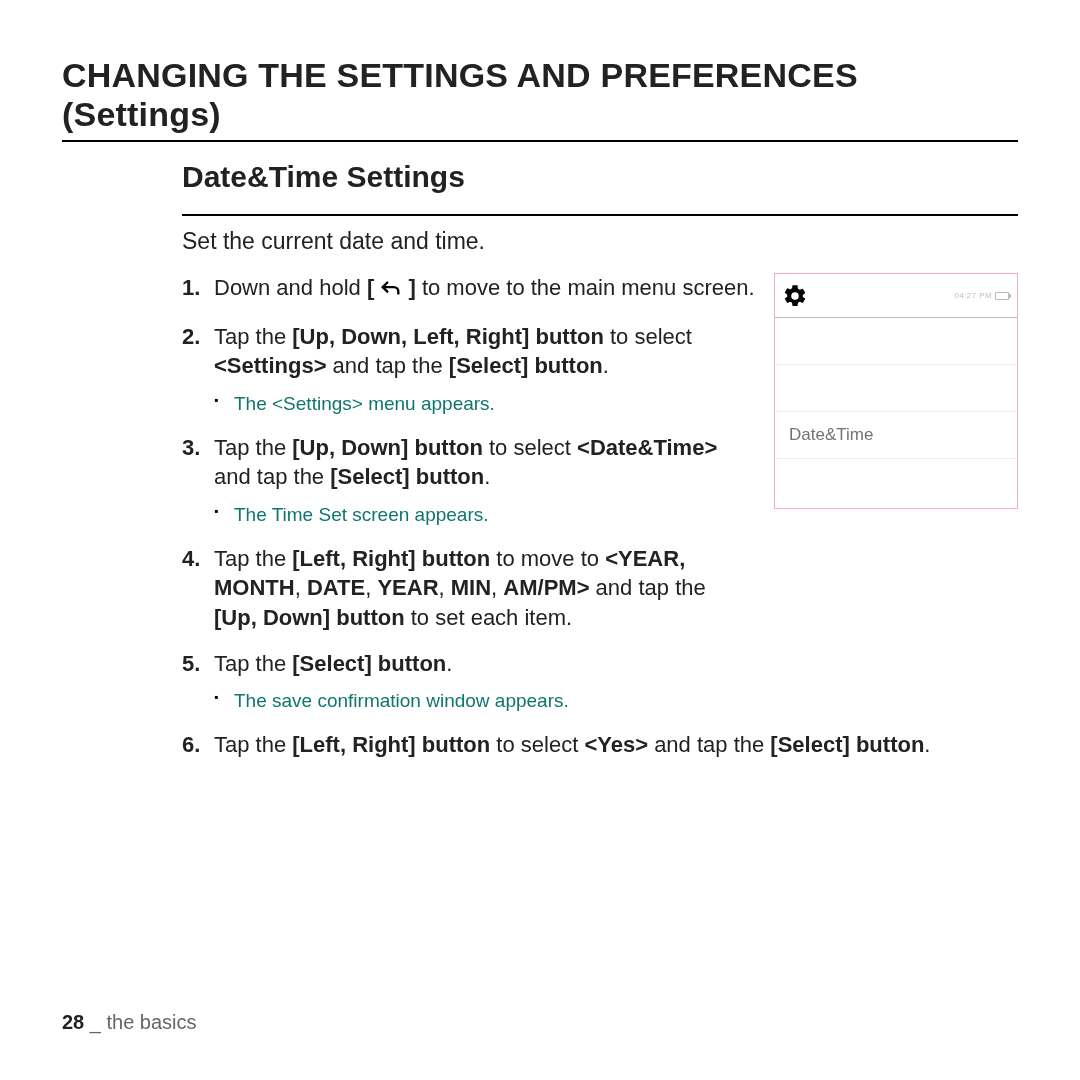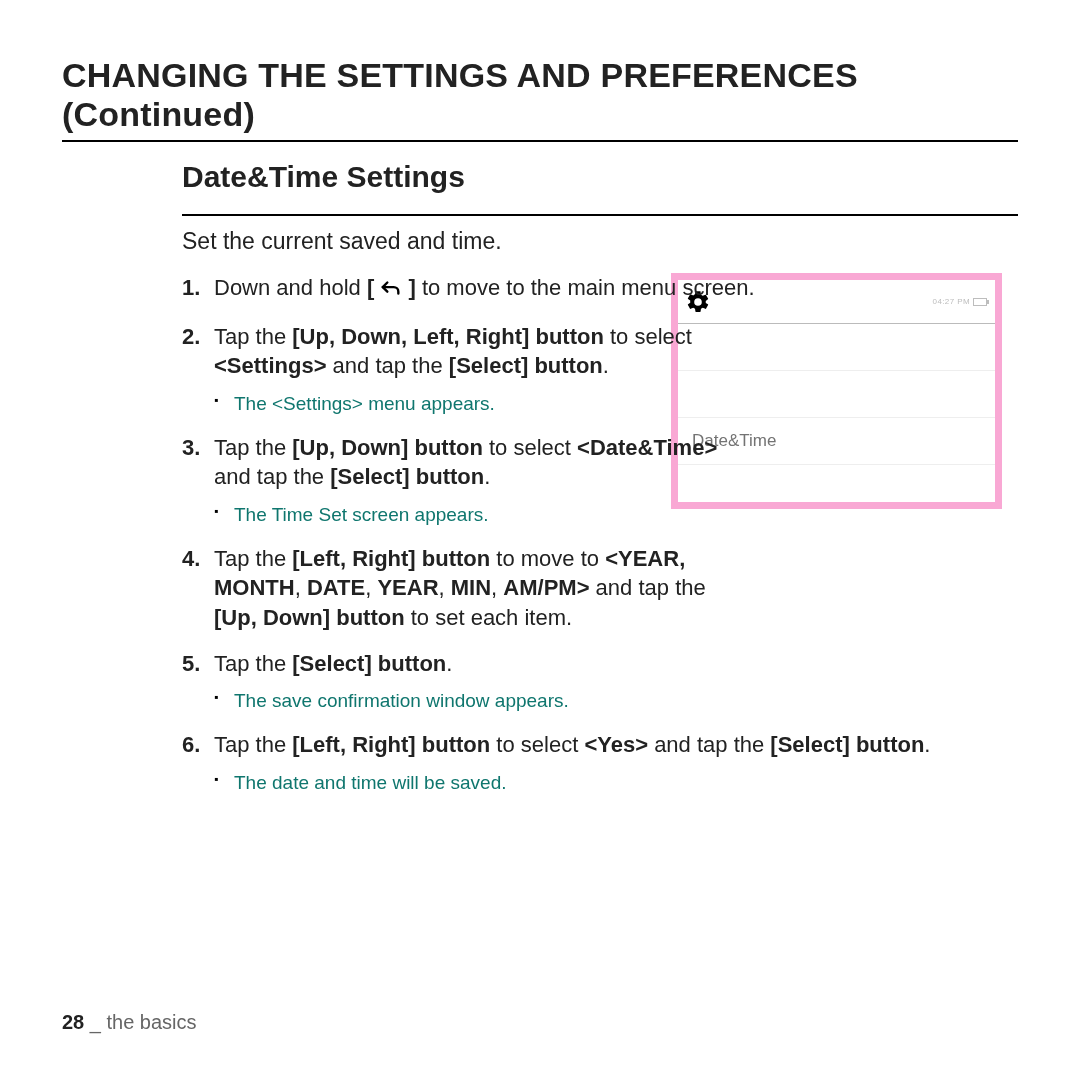--- a/index.html
+++ b/index.html
@@ -88,24 +88,24 @@
   .back-key {
     display: inline-block;
     vertical-align: -3px;
   }
   .back-key svg { width: 22px; height: 20px; }
 
   
   .device {
     position: absolute;
     top: 0;
-    right: 16px;
-    width: 331px;
+    right: 0;
+    width: 244px;
     height: 236px;
-    border: 7px solid #f9a8d4;
+    border: 1px solid #f9a8d4;
     box-sizing: border-box;
     font-size: 17px;
     color: #333;
     background: #fff;
   }
   .device-header {
     height: 44px;
     border-bottom: 1px solid #bbb;
     display: flex;
     align-items: center;
@@ -166,25 +166,25 @@
   }
   .footer .page-num { font-weight: 900; }
   .footer .sep { color: #666; }
   .footer .section { color: #666; }
 </style>
 </head>
 <body>
 
 <div class="page">
 
-  <div class="h1">CHANGING THE SETTINGS AND PREFERENCES (Continued)</div>
+  <div class="h1">CHANGING THE SETTINGS AND PREFERENCES (Settings)</div>
 
   <div class="h2">Date&amp;Time Settings</div>
 
-  <div class="intro">Set the current saved and time.</div>
+  <div class="intro">Set the current date and time.</div>
 
   <div class="content-row">
 
     <div class="device">
       <div class="device-header">
         <span class="gear-wrap">
           <svg viewBox="0 0 24 24" fill="#000">
             <path d="M19.14,12.94a7.07,7.07,0,0,0,.05-.94,7.07,7.07,0,0,0-.05-.94l2.03-1.58a.5.5,0,0,0,.12-.64l-1.92-3.32a.5.5,0,0,0-.61-.22l-2.39.96a7.22,7.22,0,0,0-1.63-.94l-.36-2.54A.5.5,0,0,0,13.9,2h-3.8a.5.5,0,0,0-.49.42L9.25,4.96a7.22,7.22,0,0,0-1.63.94l-2.39-.96a.5.5,0,0,0-.61.22L2.7,8.48a.5.5,0,0,0,.12.64L4.85,10.7a7.07,7.07,0,0,0-.05.94,7.07,7.07,0,0,0,.05.94L2.82,14.16a.5.5,0,0,0-.12.64l1.92,3.32a.5.5,0,0,0,.61.22l2.39-.96a7.22,7.22,0,0,0,1.63.94l.36,2.54a.5.5,0,0,0,.49.42h3.8a.5.5,0,0,0,.49-.42l.36-2.54a7.22,7.22,0,0,0,1.63-.94l2.39.96a.5.5,0,0,0,.61-.22l1.92-3.32a.5.5,0,0,0-.12-.64ZM12,15.5A3.5,3.5,0,1,1,15.5,12,3.5,3.5,0,0,1,12,15.5Z"></path>
           </svg>
         </span>
@@ -244,23 +244,20 @@
         </span>
         <ul class="sub">
           <li>The save conﬁrmation window appears.</li>
         </ul>
       </li>
 
       <li>
         <span class="step-body">
           <span>Tap the </span><b>[Left, Right] button</b><span> to select </span><b>&lt;Yes&gt;</b><span> and tap the </span><b>[Select] button</b><span>.</span>
         </span>
-        <ul class="sub">
-          <li>The date and time will be saved.</li>
-        </ul>
       </li>
 
     </ol>
   </div>
 
   <div class="footer">
     <span class="page-num">28</span><span class="sep"> _ </span><span class="section">the basics</span>
   </div>
 
 </div>

